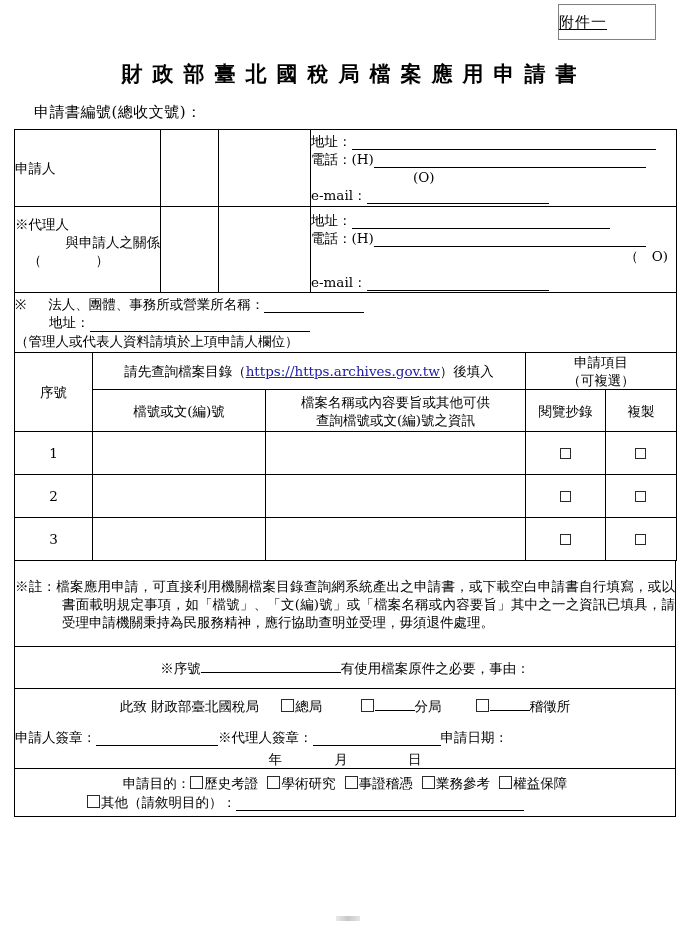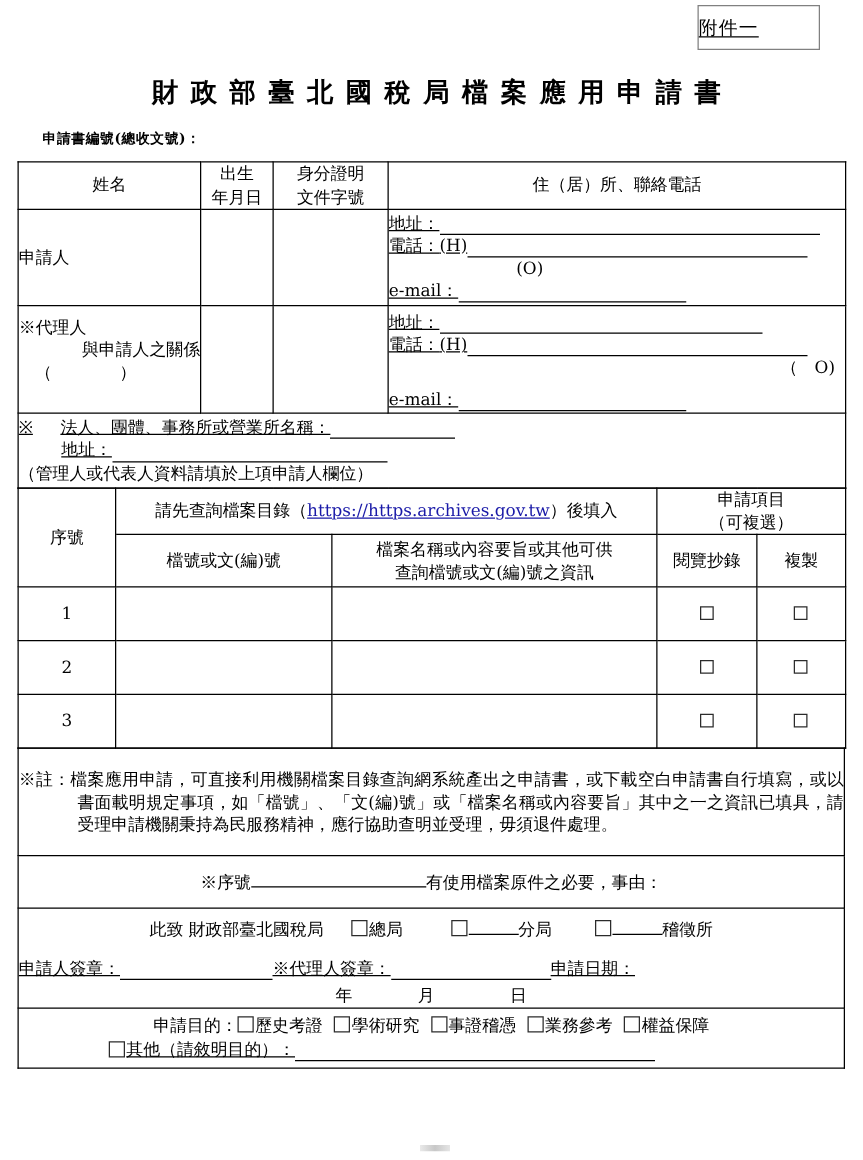--- a/index.html
+++ b/index.html
@@ -49,22 +49,22 @@
     font-weight: bold;
     letter-spacing: 10px;
     padding-left: 18px;
   }
 
   
   .appno-line {
     position: absolute;
     top: 103px;
     left: 34px;
-    font-size: 11px;
-    font-weight: bold;
+    font-size: 15px;
+    font-weight: normal;
     letter-spacing: 0.5px;
   }
 
   
   .form-wrap {
     position: absolute;
     top: 129px;
     left: 14px;
     width: 662px;
   }
@@ -97,21 +97,20 @@
   
   .contact {
     padding: 4px 6px 4px 6px;
     font-size: 13.5px;
     line-height: 1.5;
   }
   .fline {
     display: flex;
     align-items: flex-end;
     white-space: nowrap;
-    text-decoration: underline;
   }
   .ul {
     display: inline-block;
     border-bottom: 1px solid #000;
     height: 13px;
   }
   .right-o { text-align: right; padding-right: 22px; }
 
   
   .corp {
@@ -186,32 +185,20 @@
 <div class="form-wrap">
   <table class="form">
     <colgroup>
       <col style="width:146px">
       <col style="width:58px">
       <col style="width:92px">
       <col style="width:366px">
     </colgroup>
 
     <tbody>
-        <tr>
-      <td class="hd" style="height:38px">姓名</td>
-      <td class="hd">
-        <div>出生</div>
-        <div>年月日</div>
-      </td>
-      <td class="hd">
-        <div>身分證明</div>
-        <div>文件字號</div>
-      </td>
-      <td class="hd">住（居）所、聯絡電話</td>
-    </tr>
 
     <tr>
       <td class="rowlabel" style="height:77px">申請人</td>
       <td></td>
       <td></td>
       <td class="contact">
         <div class="fline">
           <span>地址：</span>
           <span class="ul" style="width:304px"></span>
         </div>

